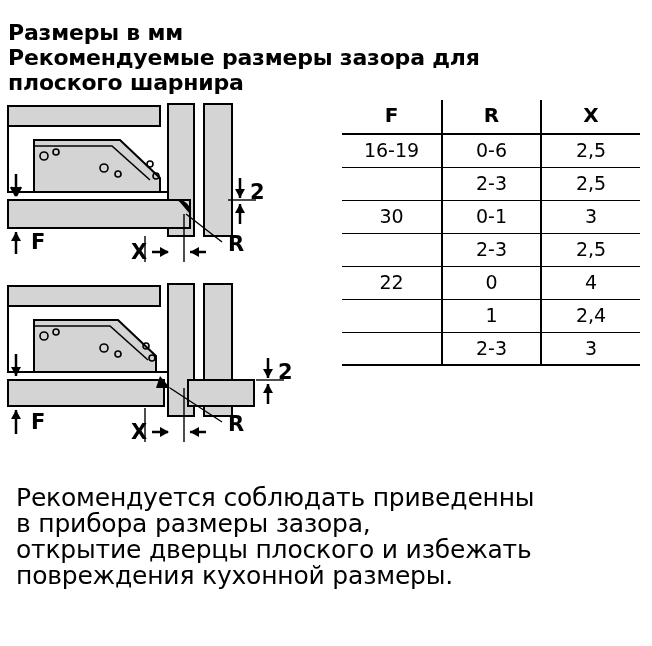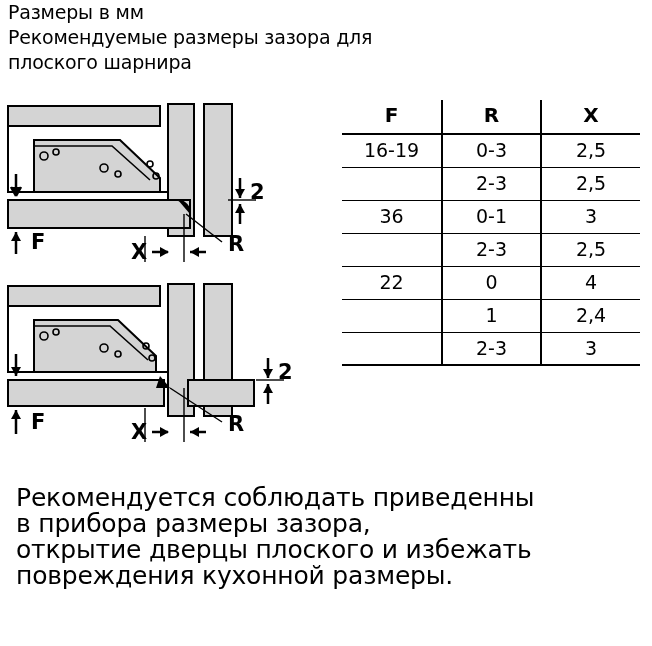--- a/index.html
+++ b/index.html
@@ -17,25 +17,25 @@
     overflow: hidden;
   }
   .page {
     position: relative;
     width: 652px;
     height: 646px;
   }
   .heading {
     position: absolute;
     left: 8px;
-    top: 0;
+    top: 20px;
     width: 430px;
-    font-size: 19px;
+    font-size: 22px;
     line-height: 25px;
-    font-weight: 400;
+    font-weight: 700;
     letter-spacing: -0.2px;
   }
   .heading div { white-space: nowrap; }
 
   .diagram-area {
     position: absolute;
     left: 0px;
     top: 96px;
     width: 330px;
     height: 360px;
@@ -186,30 +186,30 @@
       <thead>
         <tr>
           <th class="c0">F</th>
           <th class="c1">R</th>
           <th class="c2">X</th>
         </tr>
       </thead>
       <tbody>
         <tr>
           <td class="c0">16-19</td>
-          <td class="c1">0-3</td>
+          <td class="c1">0-6</td>
           <td class="c2">2,5</td>
         </tr>
         <tr>
           <td class="c0"></td>
           <td class="c1">2-3</td>
           <td class="c2">2,5</td>
         </tr>
         <tr>
-          <td class="c0">36</td>
+          <td class="c0">30</td>
           <td class="c1">0-1</td>
           <td class="c2">3</td>
         </tr>
         <tr>
           <td class="c0"></td>
           <td class="c1">2-3</td>
           <td class="c2">2,5</td>
         </tr>
         <tr>
           <td class="c0">22</td>

